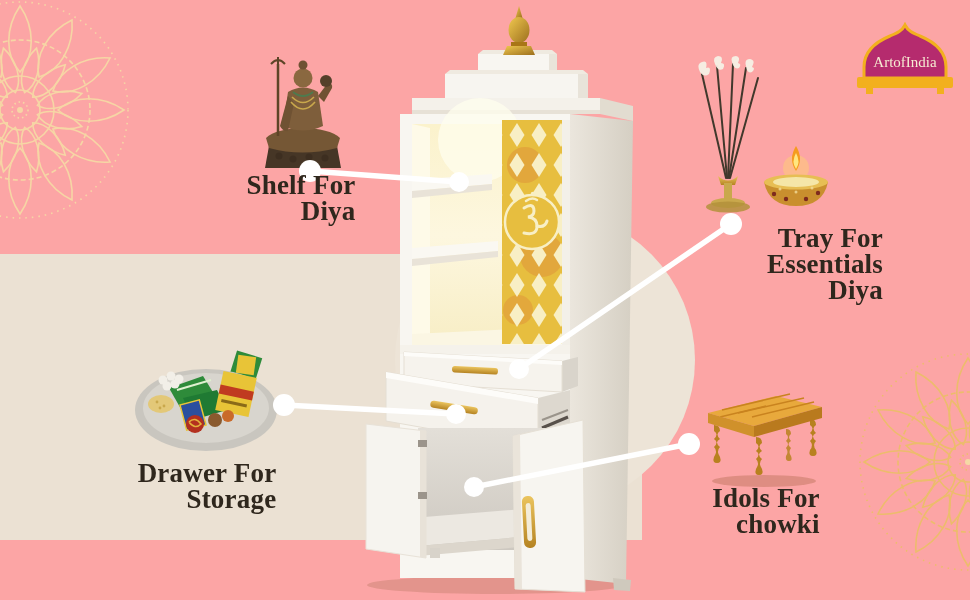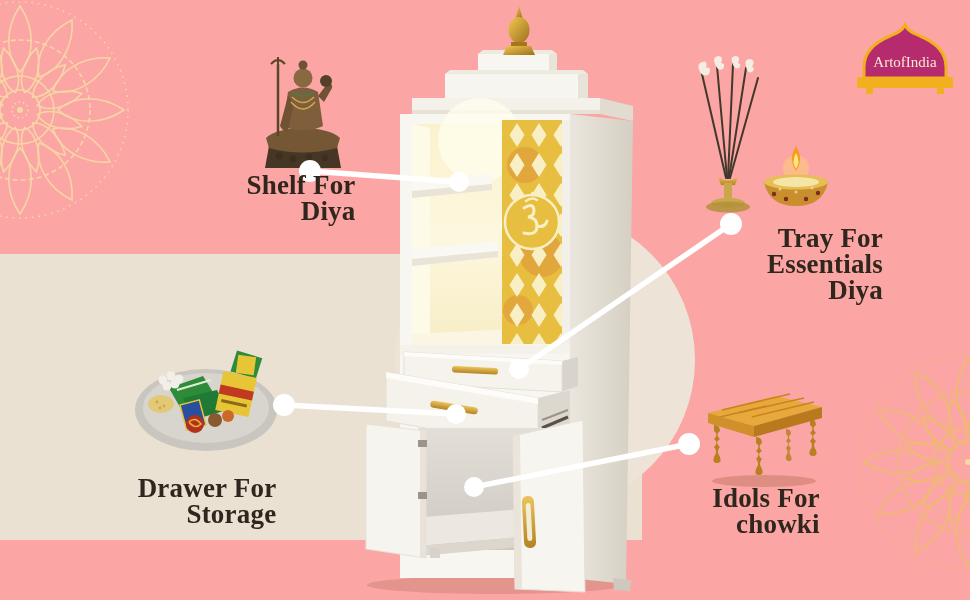--- a/index.html
+++ b/index.html
@@ -16,21 +16,21 @@
   #cabinet{left:330px;top:0;z-index:30;}
   #callout-overlay{left:0;top:0;z-index:50;pointer-events:none;}
   .label{
     position:absolute;transform:translateX(-50%);text-align:right;
     font-weight:700;font-size:27px;line-height:26px;color:#2F271D;
     z-index:60;white-space:nowrap;letter-spacing:0.2px;
   }
   .label span{display:block;}
   #label-shelf{left:301px;top:172px;}
   #label-tray{left:781px;top:225px;margin-left:44px;}
-  #label-drawer{left:207px;top:475px;}
+  #label-drawer{left:207px;top:460px;}
   #label-storage{left:766px;top:485px;}
   #logo{left:856px;top:22px;z-index:45;}
 </style>
 </head>
 <body>
 
 <div id="canvas">
 
   <div class="abs" id="cream-band"></div>
   <div class="abs" id="cream-circle"></div>

